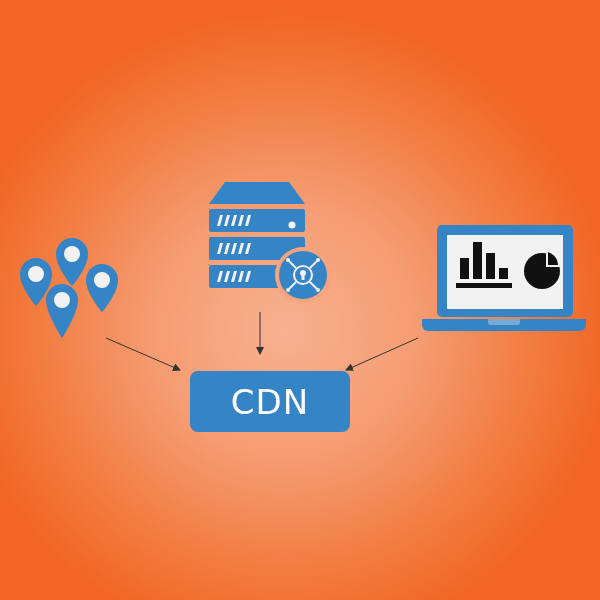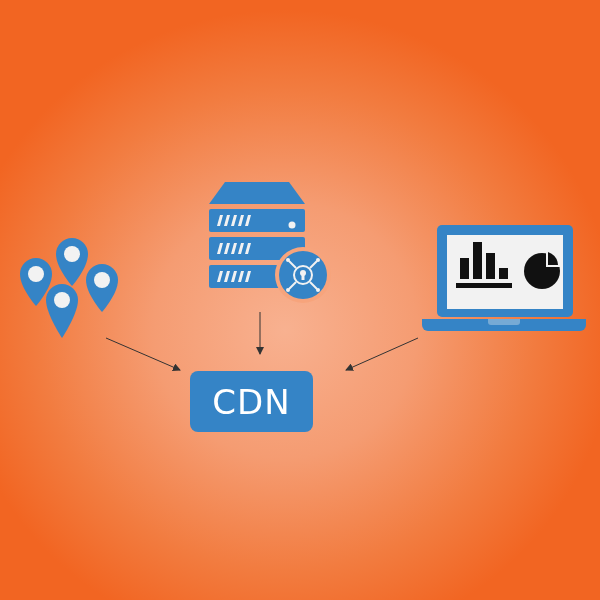--- a/index.html
+++ b/index.html
@@ -3,21 +3,21 @@
 <meta charset="utf-8">
 <style>
   html, body { margin: 0; padding: 0; }
   body {
     width: 600px; height: 600px; overflow: hidden; position: relative;
     background: radial-gradient(ellipse 330px 320px at 285px 330px, #f8b190 0%, #f59c72 40%, #f27c40 75%, #f26522 100%);
     font-family: "DejaVu Sans", sans-serif;
   }
   .abs { position: absolute; }
   .cdn-box {
-    position: absolute; left: 190px; top: 371px; width: 123px; height: 61px;
+    position: absolute; left: 190px; top: 371px; width: 160px; height: 61px;
     background: #3584c6; border-radius: 8px;
     display: flex; align-items: center; justify-content: center;
     color: #ffffff; font-size: 34px; font-family: "DejaVu Sans", sans-serif;
     letter-spacing: 1px;
   }
   svg { display: block; }
 </style>
 </head>
 <body>
 

